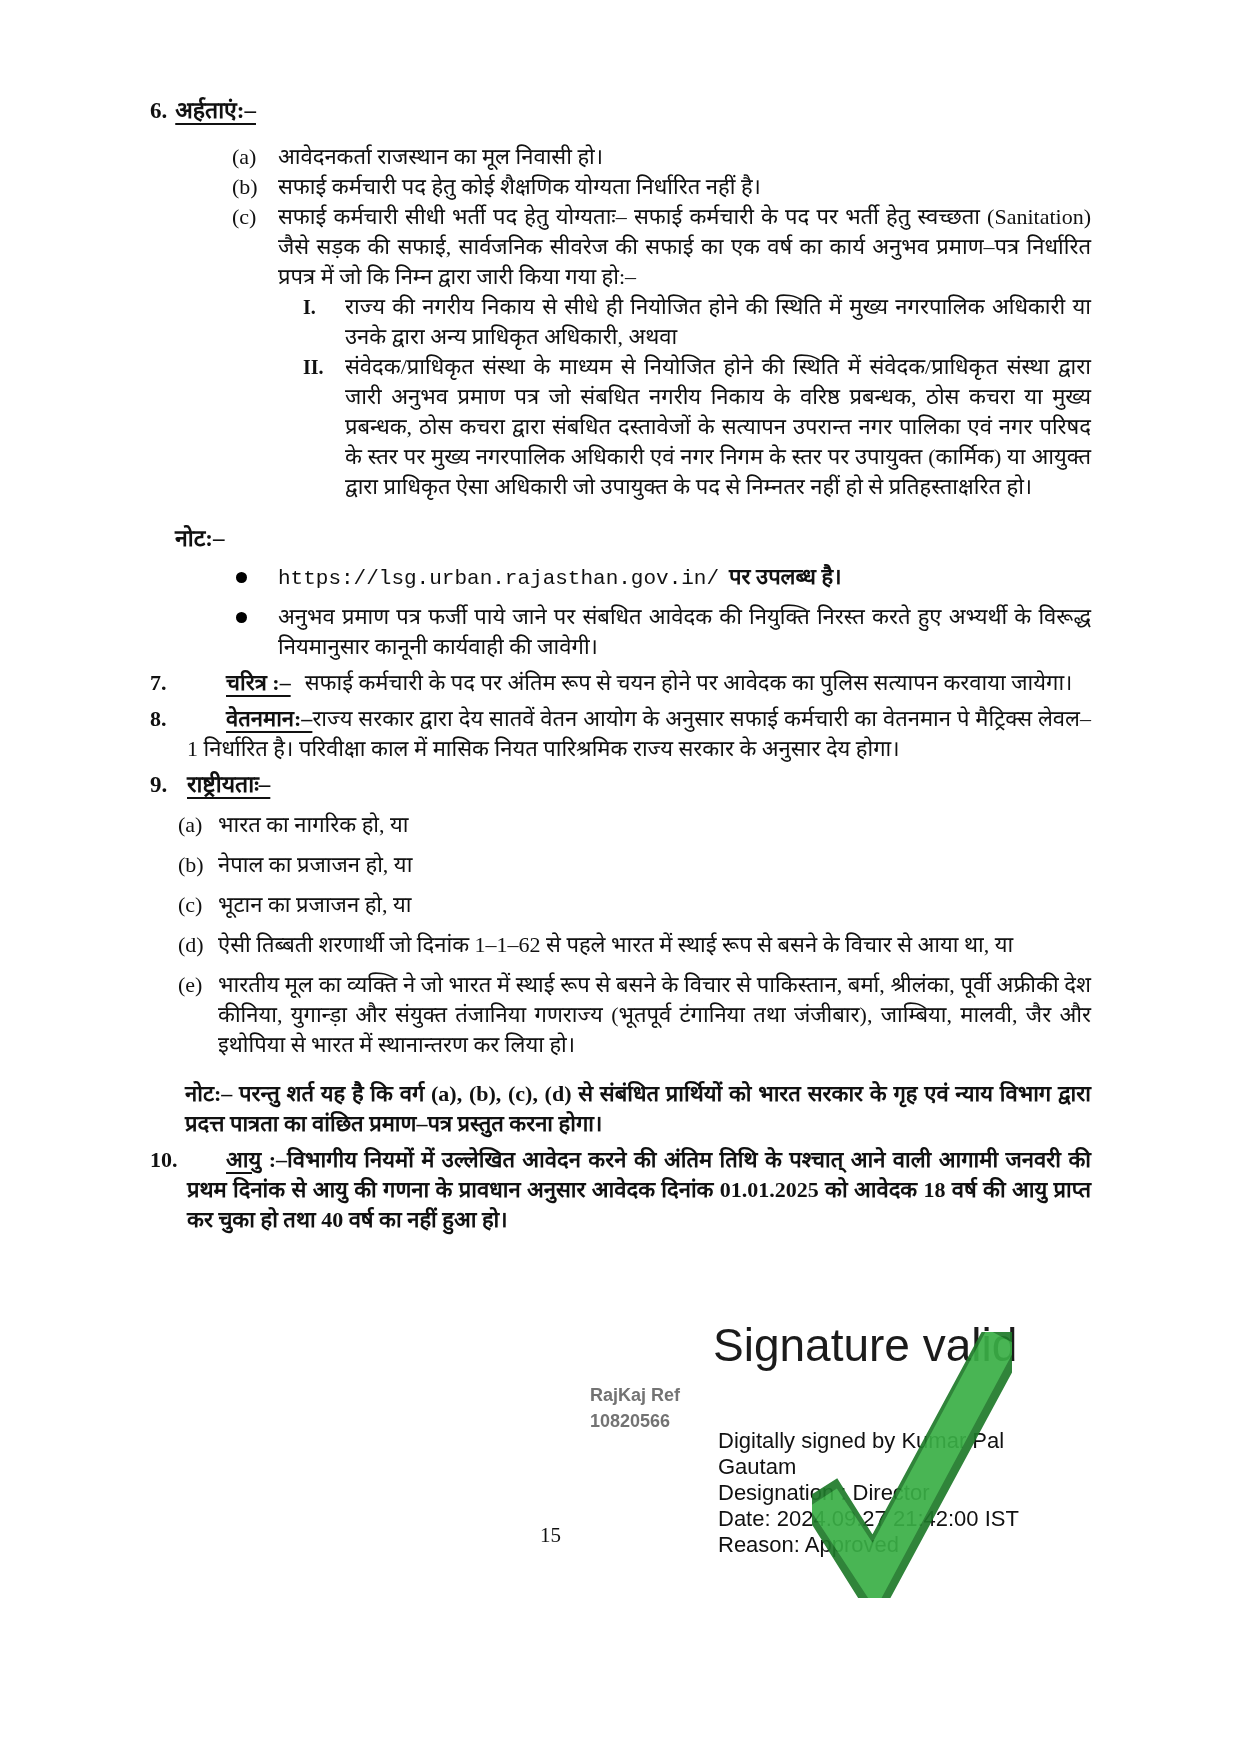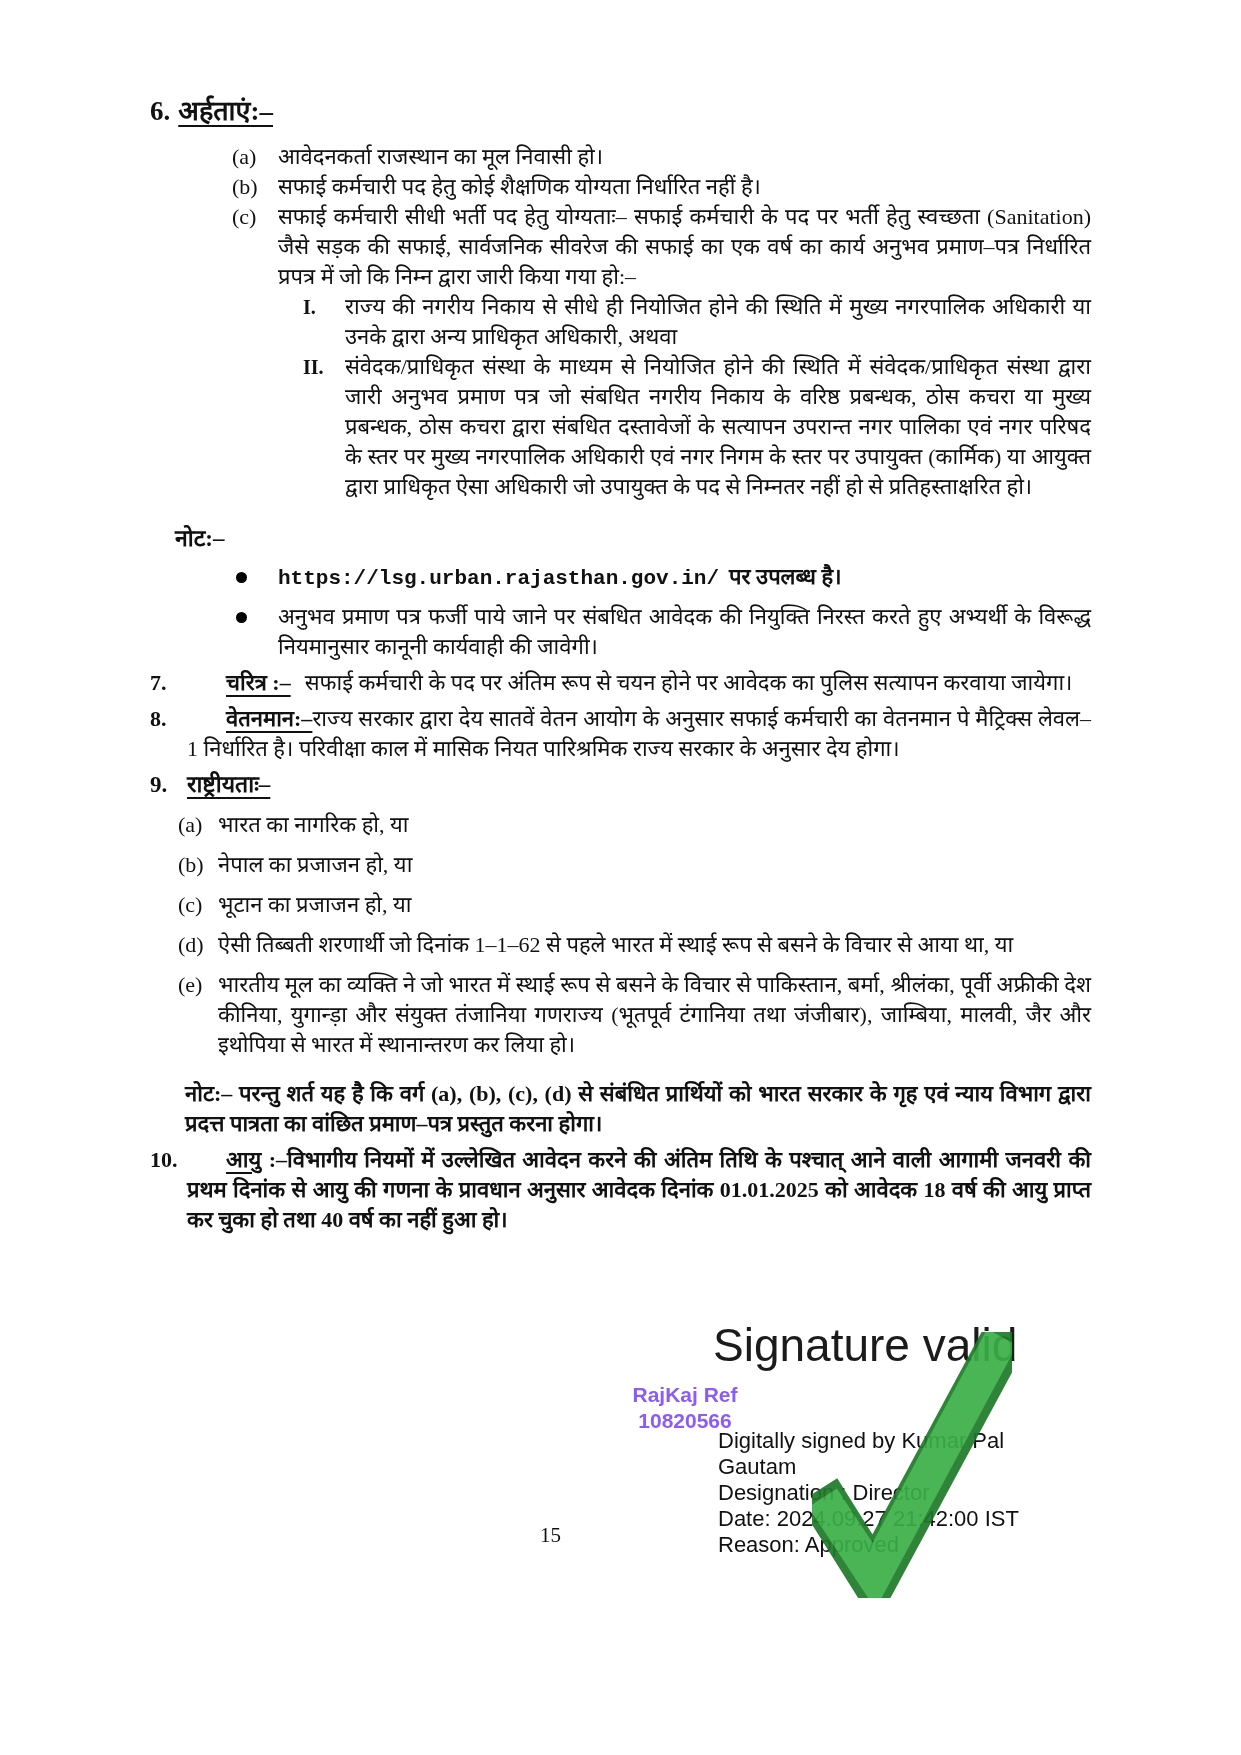--- a/index.html
+++ b/index.html
@@ -12,54 +12,54 @@
     font-family:"Liberation Serif", serif;
     color:#111;
     font-size:22px;
     line-height:30px;
   }
   .content{position:absolute;left:150px;top:96px;width:941px;}
   .ul{text-decoration:underline;text-underline-offset:5px;text-decoration-thickness:2px;}
   .just{text-align:justify;}
 
   
-  .sec-head{font-weight:bold;font-size:27px;margin-bottom:16px;}
+  .sec-head{font-weight:bold;font-size:23px;margin-bottom:16px;}
   .sec-head .num{margin-right:8px;}
 
   
   .sub{position:relative;margin-left:128px;}
   .sub .sub-label{position:absolute;left:-46px;top:0;}
   
   .roman{position:relative;margin-left:195px;}
   .roman .r-label{position:absolute;left:-42px;top:0;font-weight:bold;font-size:20px;}
 
   
   .note-label{margin-left:25px;font-weight:bold;font-size:23px;margin-top:22px;}
   .bullet{position:relative;margin-left:128px;margin-top:8px;}
   .bullet .dot{position:absolute;left:-42px;top:10px;width:11px;height:11px;border-radius:50%;background:#000;}
   .b1-line1{font-weight:bold;text-align:justify;text-align-last:justify;}
-  .b1-line2 .url{font-family:"Liberation Mono", monospace;font-weight:bold;font-size:21px;}
+  .b1-line2 .url{font-family:"Liberation Mono", monospace;font-weight:normal;font-size:21px;}
   .b1-line2 .suffix{font-weight:bold;margin-left:10px;}
 
   
   .item{position:relative;margin-left:37px;margin-top:6px;}
   .item .i-num{position:absolute;left:-37px;top:0;font-weight:bold;}
   .item .i-label{font-weight:bold;text-decoration:underline;text-underline-offset:5px;text-decoration-thickness:2px;margin-right:14px;margin-left:39px;}
   .item .i-label.tight{margin-right:0;}
   .sec9-head{position:relative;margin-left:37px;margin-top:6px;font-weight:bold;font-size:23px;}
   .sec9-head .i-num{position:absolute;left:-37px;top:0;}
   .sub9{position:relative;margin-left:68px;margin-top:10px;}
   .sub9 .sub-label{position:absolute;left:-40px;top:0;}
   .note2{margin-left:35px;font-weight:bold;margin-top:19px;}
   .item10-text{font-weight:bold;}
 
   
-  .rajkaj{position:absolute;left:590px;top:1382px;width:190px;text-align:center;
-          color:#8b5cf6;font-family:"Liberation Sans", sans-serif;font-weight:bold;
-          font-size:21px;line-height:26px;}
+  .rajkaj{position:absolute;left:590px;top:1382px;width:190px;text-align:left;
+          color:#737373;font-family:"Liberation Sans", sans-serif;font-weight:bold;
+          font-size:18px;line-height:26px;}
   .sig-valid{position:absolute;left:713px;top:1330px;font-family:"Liberation Sans", sans-serif;
              font-size:46px;color:#1b1b1b;letter-spacing:0;}
   .sig-details{position:absolute;left:718px;top:1428px;font-family:"Liberation Sans", sans-serif;
                font-size:22px;line-height:26px;color:#111;}
   .check{position:absolute;left:812px;top:1332px;width:200px;height:266px;opacity:0.92;}
   .page-num{position:absolute;left:540px;top:1520px;font-size:21px;}
 </style>
 </head>
 <body>
 

